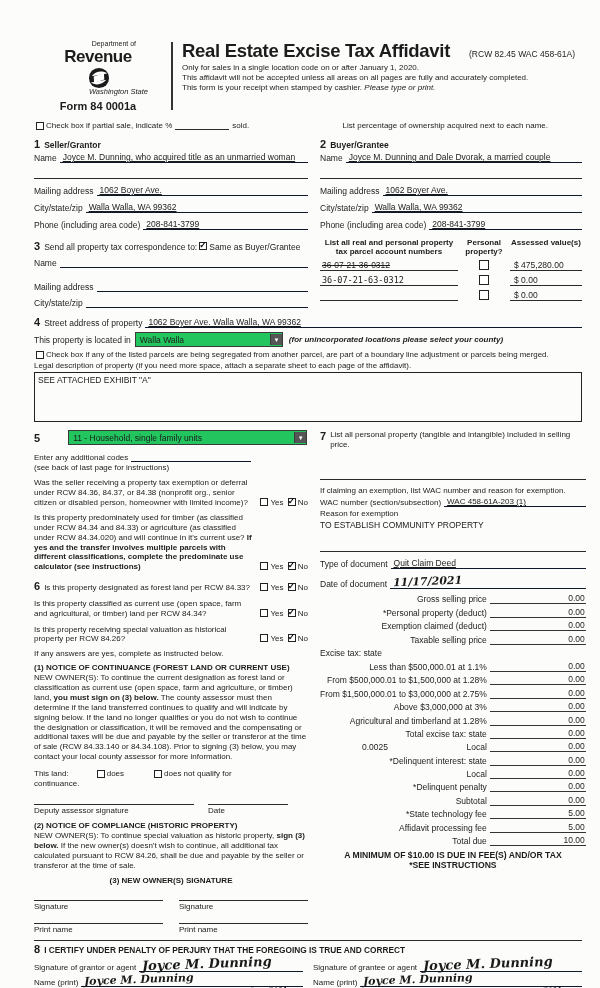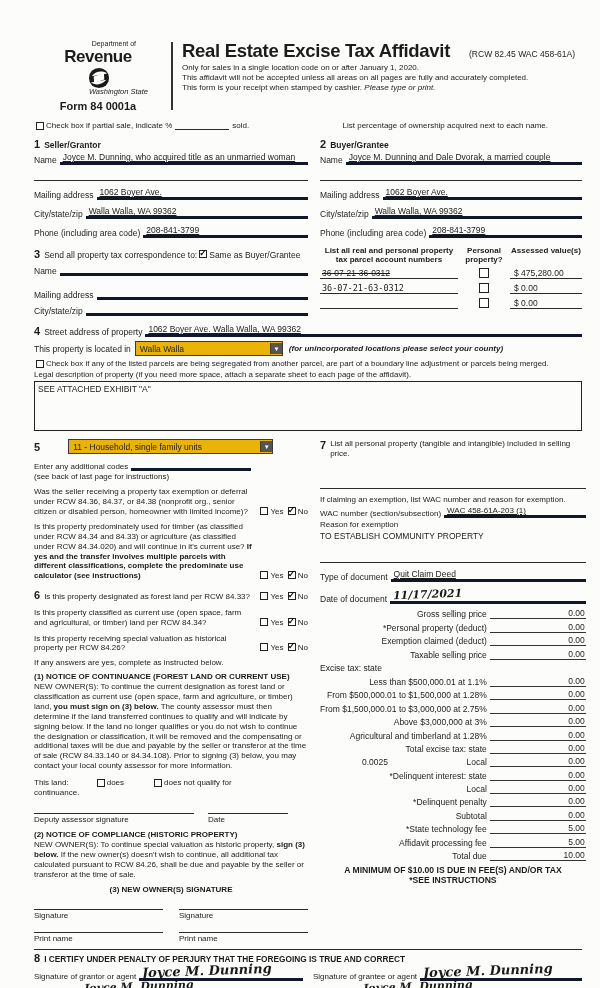--- a/index.html
+++ b/index.html
@@ -27,25 +27,25 @@
 
   
   .sec-num { font-size:11px; font-weight:bold; margin-right:4px; }
   .b { font-weight:bold; }
   .it { font-style:italic; }
   .cb { display:inline-block; width:8px; height:8px; border:1px solid #222; position:relative;
         vertical-align:-1px; margin:0 2px; background:#fff; flex:none;}
   .cb.on::after { content:"✓"; position:absolute; left:-1px; top:-3px; font-size:9px; font-weight:bold; color:#111;}
   .frow { display:flex; align-items:flex-end; margin-top:6px; font-size:8.5px; }
   .flabel { white-space:nowrap; padding-right:3px; }
-  .fval { flex:1; border-bottom:3px solid #0f172a; padding:0 2px 0 3px; white-space:nowrap;
+  .fval { flex:1; border-bottom:1px solid #0f172a; padding:0 2px 0 3px; white-space:nowrap;
           text-decoration:underline; }
   .fval.noline { text-decoration:none; }
   .blankline { border-bottom:1px solid #2a2a2a; height:10px; margin-top:6px; }
-  .dd { display:inline-flex; align-items:center; border:1.5px solid #3a3a3a; background:#eab308;
+  .dd { display:inline-flex; align-items:center; border:1.5px solid #3a3a3a; background:#22c55e;
         padding:1px 0 1px 4px; font-size:8.5px; }
   .dd .arrow { width:12px; height:11px; background:#555; color:#fff; display:flex; align-items:center;
         justify-content:center; font-size:6px; margin-left:8px; border-left:1px solid #3a3a3a; flex:none;}
   .cols { display:flex; }
   .col-l { width:274px; flex:0 0 274px; }
   .col-r { flex:1; padding-left:12px; }
 
   
   .sec-head { display:flex; align-items:baseline; font-size:8.5px; margin-top:8px; }
   .sec-head .t { font-weight:bold; }
@@ -251,21 +251,21 @@
     <div class="legal-box">
       <span>SEE ATTACHED EXHIBIT "A"</span>
     </div>
   </div>
 
   <div class="cols" style="margin-top:8px;">
     <div class="col-l">
 
       <div style="display:flex; align-items:center;">
         <span class="sec-num">5</span>
-        <span class="dd" style="width:205px; margin-left:24px;">
+        <span class="dd" style="width:239px; margin-left:24px;">
           <span style="flex:1;">11 - Household, single family units</span>
           <span class="arrow">▼</span>
         </span>
       </div>
       <div class="frow" style="margin-top:8px; font-size:8px;">
         <span class="flabel">Enter any additional codes</span>
         <span class="fval noline" style="max-width:120px;"></span>
       </div>
       <div style="font-size:8px; margin-top:1px;">(see back of last page for instructions)</div>
 

